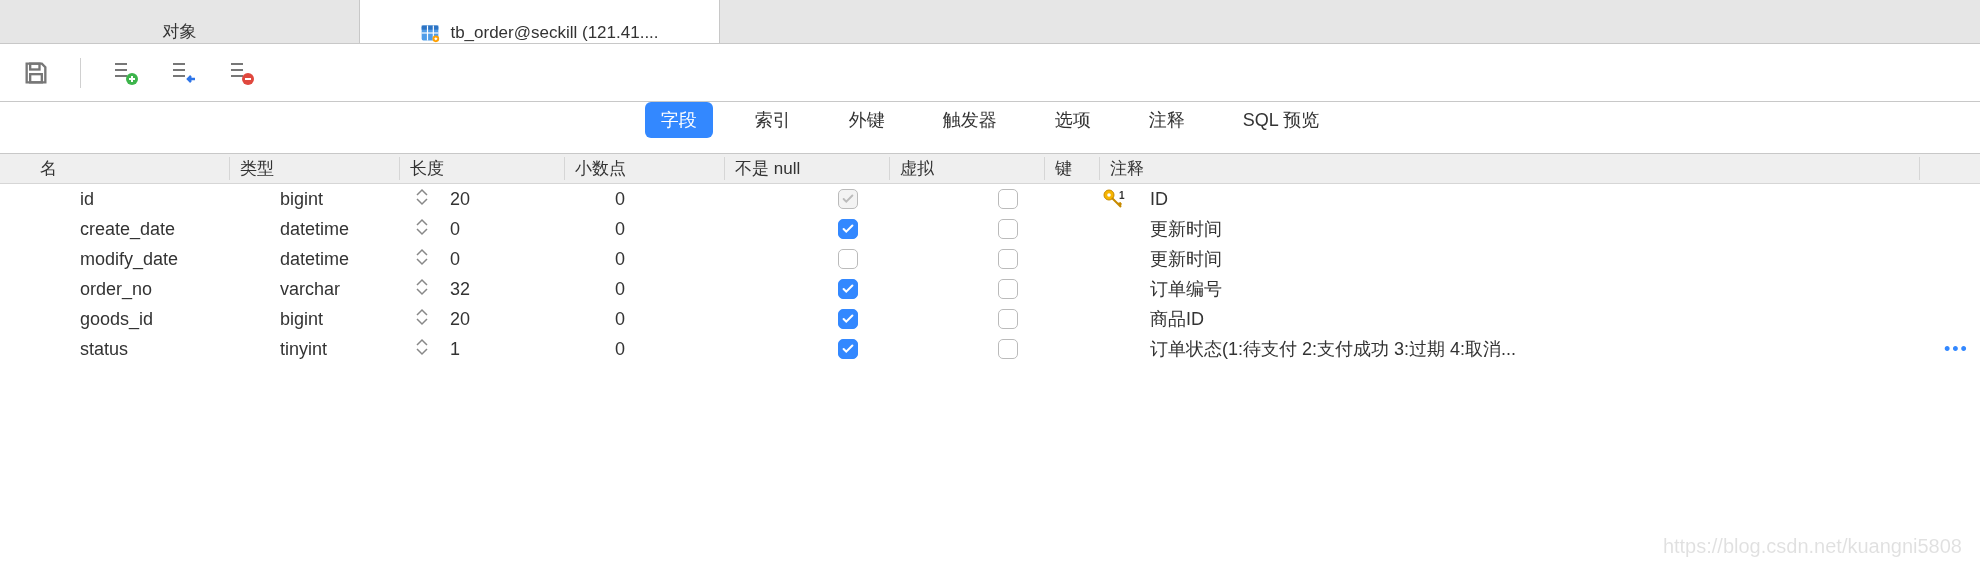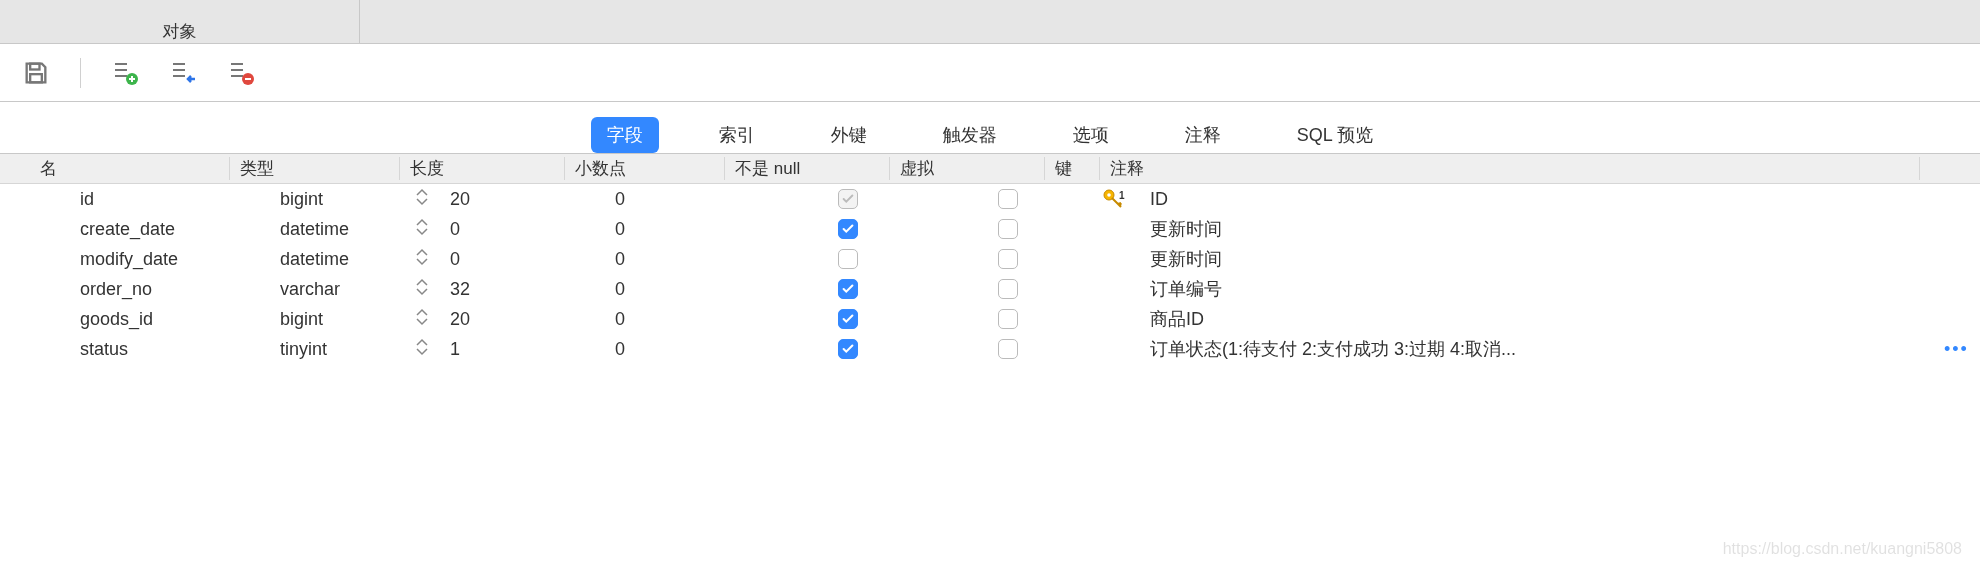--- a/index.html
+++ b/index.html
@@ -43,25 +43,25 @@
       border-bottom: 1px solid #c8c8c8;
       gap: 30px;
     }
     .tb-sep {
       width: 1px; height: 30px; background: #d0d0d0;
     }
     .tb-icon { width: 28px; height: 28px; cursor: pointer; }
     
     .subtabs {
       display: flex;
-      align-items: flex-end;
+      align-items: flex-start;
       justify-content: center;
       height: 52px;
       border-bottom: 1px solid #c8c8c8;
-      gap: 44px;
+      gap: 26px;
     }
     .subtab {
       padding: 6px 16px;
       border-radius: 6px;
       cursor: pointer;
       font-size: 18px;
     }
     .subtab.active {
       background: #3388ff;
       color: #fff;
@@ -108,31 +108,45 @@
     }
     .chk.on { background: #3388ff; border-color: #3388ff; }
     .chk.on svg, .chk.disabled svg { width: 14px; height: 14px; }
     .chk.disabled { background: #f3f3f3; }
     .comment-cell { display: flex; align-items: center; gap: 6px; overflow: hidden; }
     .ellipsis-more { color: #3388ff; letter-spacing: 2px; padding: 0 14px; cursor: pointer; }
     .key-icon { width: 24px; height: 24px; }
     .watermark {
       position: fixed;
       right: 18px; bottom: 6px;
-      font-size: 16px;
+      font-size: 20px;
       color: rgba(0,0,0,0.12);
       font-family: Arial, sans-serif;
     }
   </style>
 </head>
 <body>
 
 <div class="tabs-bar">
   <div class="tab">
     <span>对象</span>
+  </div>
+  <div class="tab active">
+    <span class="tab-icon-table">
+      <svg viewBox="0 0 24 24">
+          <rect x="2" y="3" width="20" height="18" rx="2" fill="#4f9de8"></rect>
+          <rect x="2" y="3" width="20" height="5" fill="#2d74c4"></rect>
+          <line x1="9" y1="3" x2="9" y2="21" stroke="#fff" stroke-width="1.4"></line>
+          <line x1="16" y1="3" x2="16" y2="21" stroke="#fff" stroke-width="1.4"></line>
+          <line x1="2" y1="12" x2="22" y2="12" stroke="#fff" stroke-width="1.4"></line>
+          <circle cx="19" cy="19" r="4" fill="#ffa000"></circle>
+          <path d="M17 19l2-2 2 2-2 2z" fill="#fff"></path>
+        </svg>
+    </span>
+    <span>tb_order@seckill (121.41....</span>
   </div>
 </div>
 
 <div class="toolbar">
   <span class="tb-icon">
     <svg viewBox="0 0 24 24">
         <path d="M4 4h13l3 3v13H4z" fill="none" stroke="#777" stroke-width="2"></path>
         <rect x="7" y="4" width="8" height="5" fill="none" stroke="#777" stroke-width="2"></rect>
         <rect x="7" y="13" width="10" height="7" fill="none" stroke="#777" stroke-width="2"></rect>
       </svg>

